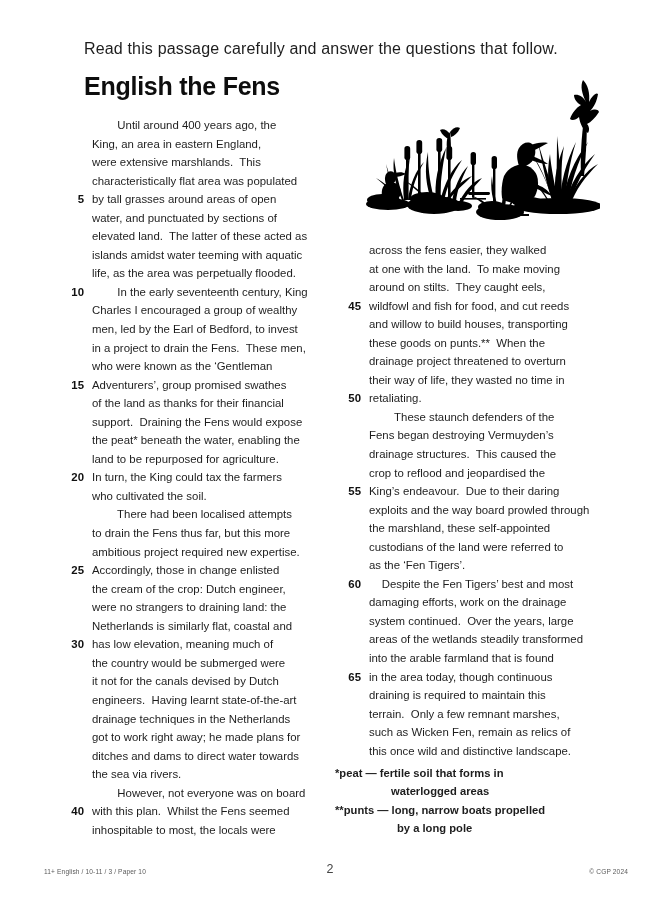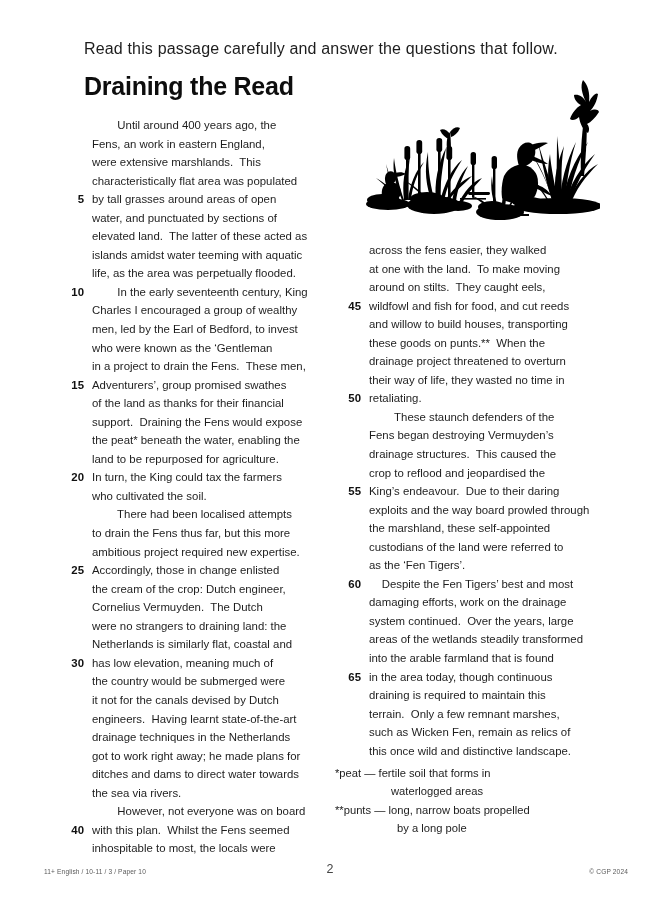--- a/index.html
+++ b/index.html
@@ -89,20 +89,21 @@
 
   
   .footnotes {
     position: absolute;
     left: 335px;
     top: 764px;
     width: 255px;
     font-size: 11.2px;
     line-height: 18.4px;
     color: #1d1d1d;
+    font-weight: bold;
   }
   .fn-line { white-space: pre; }
   .fn-indent { padding-left: 56px; }
   .fn-indent2 { padding-left: 62px; }
 
   
   .footer {
     position: absolute;
     left: 0;
     right: 0;
@@ -135,21 +136,21 @@
     letter-spacing: 0.02em;
   }
 </style>
 </head>
 <body>
 
 <div class="page">
 
   <div class="instruction">Read this passage carefully and answer the questions that follow.</div>
 
-  <h1 class="title">Draining the Read</h1>
+  <h1 class="title">English the Fens</h1>
 
   <div class="illustration">
     <svg viewBox="0 0 248 160" xmlns="http://www.w3.org/2000/svg" aria-hidden="true">
       <g fill="#000000">
 
         <ellipse cx="36" cy="124" rx="22" ry="6"></ellipse>
         <ellipse cx="30" cy="120" rx="15" ry="6"></ellipse>
         <ellipse cx="82" cy="125" rx="27" ry="9"></ellipse>
         <ellipse cx="75" cy="119" rx="17" ry="7"></ellipse>
         <ellipse cx="106" cy="126" rx="14" ry="5"></ellipse>
@@ -228,46 +229,45 @@
 
         <rect x="108" y="118" width="26" height="1.6"></rect>
         <rect x="152" y="116" width="24" height="1.6"></rect>
         <rect x="60" y="128" width="20" height="1.4"></rect>
       </g>
     </svg>
   </div>
 
   <div class="col col-left">
     <div class="line"><span class="ln"></span><span class="tx">        Until around 400 years ago, the</span></div>
-    <div class="line"><span class="ln"></span><span class="tx">Fens, an work in eastern England,</span></div>
+    <div class="line"><span class="ln"></span><span class="tx">King, an area in eastern England,</span></div>
     <div class="line"><span class="ln"></span><span class="tx">were extensive marshlands.  This</span></div>
     <div class="line"><span class="ln"></span><span class="tx">characteristically flat area was populated</span></div>
     <div class="line"><span class="ln">5</span><span class="tx">by tall grasses around areas of open</span></div>
     <div class="line"><span class="ln"></span><span class="tx">water, and punctuated by sections of</span></div>
     <div class="line"><span class="ln"></span><span class="tx">elevated land.  The latter of these acted as</span></div>
     <div class="line"><span class="ln"></span><span class="tx">islands amidst water teeming with aquatic</span></div>
     <div class="line"><span class="ln"></span><span class="tx">life, as the area was perpetually flooded.</span></div>
     <div class="line"><span class="ln">10</span><span class="tx">        In the early seventeenth century, King</span></div>
     <div class="line"><span class="ln"></span><span class="tx">Charles I encouraged a group of wealthy</span></div>
     <div class="line"><span class="ln"></span><span class="tx">men, led by the Earl of Bedford, to invest</span></div>
+    <div class="line"><span class="ln"></span><span class="tx">in a project to drain the Fens.  These men,</span></div>
     <div class="line"><span class="ln"></span><span class="tx">who were known as the ‘Gentleman</span></div>
-    <div class="line"><span class="ln"></span><span class="tx">in a project to drain the Fens.  These men,</span></div>
     <div class="line"><span class="ln">15</span><span class="tx">Adventurers’, group promised swathes</span></div>
     <div class="line"><span class="ln"></span><span class="tx">of the land as thanks for their financial</span></div>
     <div class="line"><span class="ln"></span><span class="tx">support.  Draining the Fens would expose</span></div>
     <div class="line"><span class="ln"></span><span class="tx">the peat* beneath the water, enabling the</span></div>
     <div class="line"><span class="ln"></span><span class="tx">land to be repurposed for agriculture.</span></div>
     <div class="line"><span class="ln">20</span><span class="tx">In turn, the King could tax the farmers</span></div>
     <div class="line"><span class="ln"></span><span class="tx">who cultivated the soil.</span></div>
     <div class="line"><span class="ln"></span><span class="tx">        There had been localised attempts</span></div>
     <div class="line"><span class="ln"></span><span class="tx">to drain the Fens thus far, but this more</span></div>
     <div class="line"><span class="ln"></span><span class="tx">ambitious project required new expertise.</span></div>
     <div class="line"><span class="ln">25</span><span class="tx">Accordingly, those in change enlisted</span></div>
     <div class="line"><span class="ln"></span><span class="tx">the cream of the crop: Dutch engineer,</span></div>
-    <div class="line"><span class="ln"></span><span class="tx">Cornelius Vermuyden.  The Dutch</span></div>
     <div class="line"><span class="ln"></span><span class="tx">were no strangers to draining land: the</span></div>
     <div class="line"><span class="ln"></span><span class="tx">Netherlands is similarly flat, coastal and</span></div>
     <div class="line"><span class="ln">30</span><span class="tx">has low elevation, meaning much of</span></div>
     <div class="line"><span class="ln"></span><span class="tx">the country would be submerged were</span></div>
     <div class="line"><span class="ln"></span><span class="tx">it not for the canals devised by Dutch</span></div>
     <div class="line"><span class="ln"></span><span class="tx">engineers.  Having learnt state-of-the-art</span></div>
     <div class="line"><span class="ln"></span><span class="tx">drainage techniques in the Netherlands</span></div>
     <div class="line"><span class="ln"></span><span class="tx">got to work right away; he made plans for</span></div>
     <div class="line"><span class="ln"></span><span class="tx">ditches and dams to direct water towards</span></div>
     <div class="line"><span class="ln"></span><span class="tx">the sea via rivers.</span></div>

